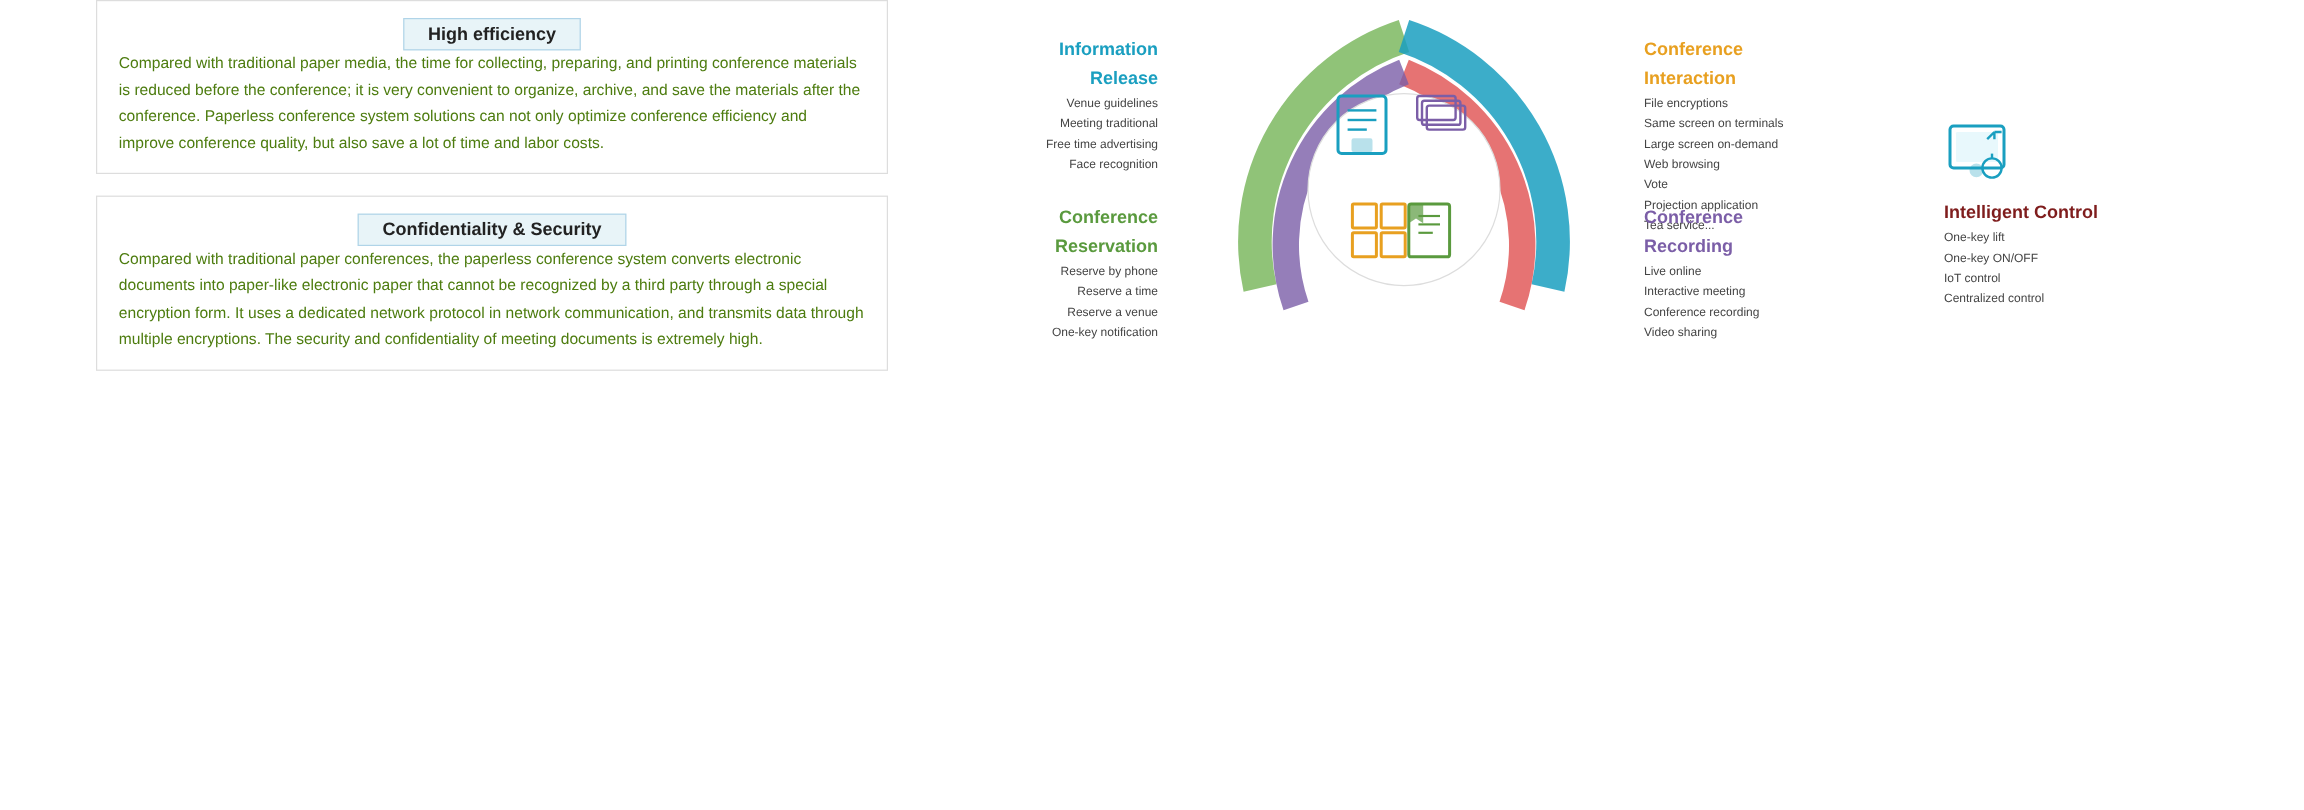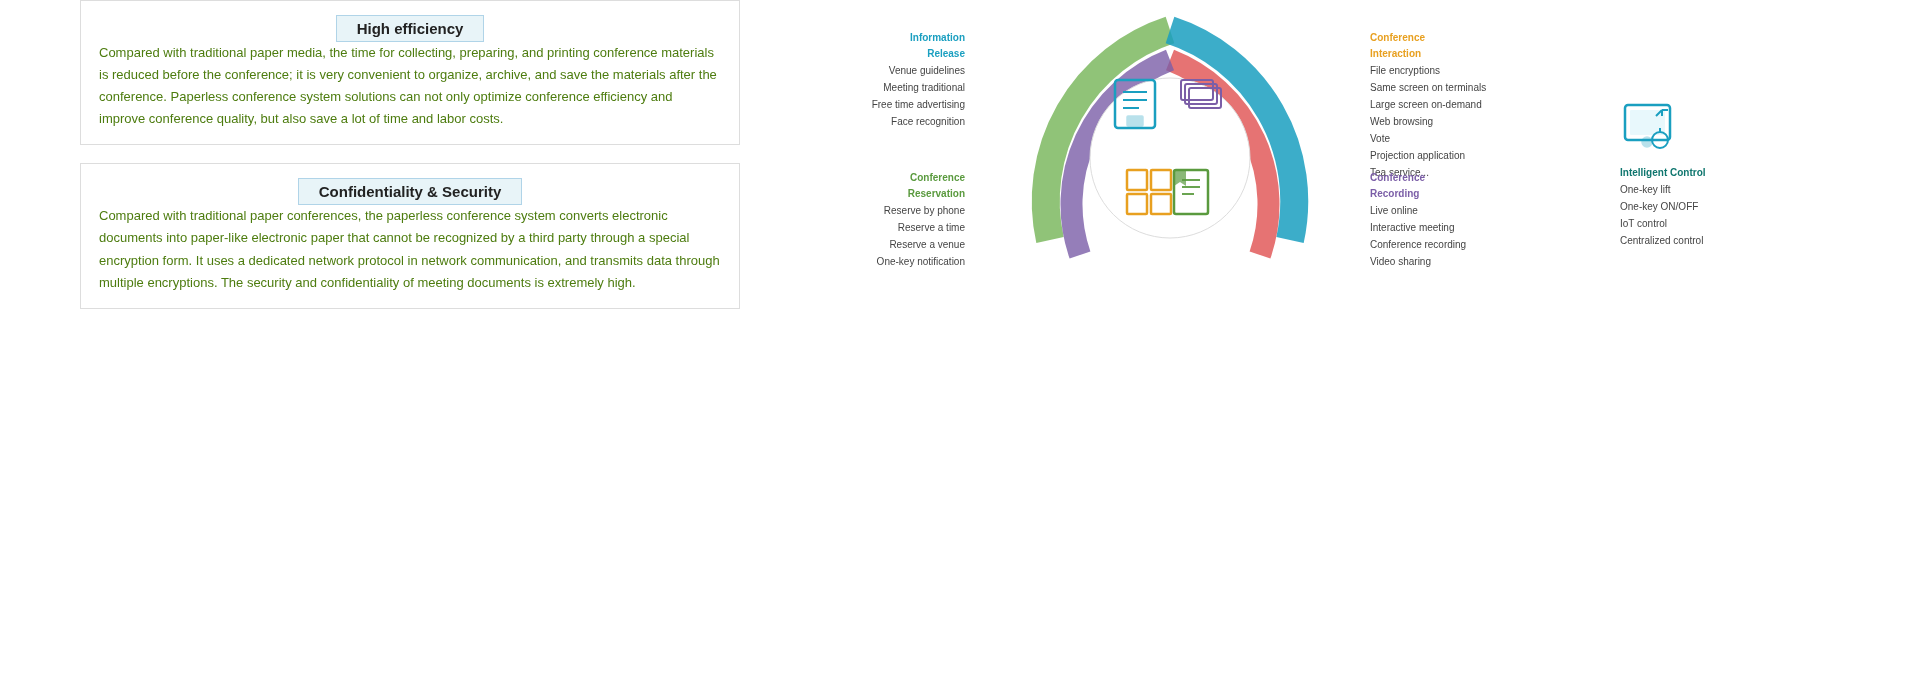--- a/index.html
+++ b/index.html
@@ -109,21 +109,21 @@
       text-align: left;
     }
 
     .d-item {
       font-size: 10px;
       color: #444;
       line-height: 1.7;
     }
 
     .d-label {
-      font-size: 10px;
+      font-size: 15px;
       font-weight: bold;
       line-height: 1.6;
     }
 
     .center-diagram {
       position: absolute;
       left: 160px;
       top: 0;
       width: 420px;
       height: 300px;
@@ -245,21 +245,21 @@
             <svg width="55" height="55" viewBox="0 0 55 55">
               <rect x="5" y="5" width="45" height="35" rx="3" fill="none" stroke="#1a9fc0" stroke-width="2.5"></rect>
               <rect x="10" y="10" width="35" height="25" rx="1" fill="#e8f8fc"></rect>
               <circle cx="40" cy="40" r="8" fill="none" stroke="#1a9fc0" stroke-width="2"></circle>
               <line x1="40" y1="32" x2="40" y2="28" stroke="#1a9fc0" stroke-width="2"></line>
               <circle cx="27" cy="42" r="5" fill="#1a9fc0" opacity="0.3" stroke="#1a9fc0" stroke-width="1.5"></circle>
 
               <path d="M 36,16 L 42,10 M 42,10 L 42,16 M 42,10 L 48,10" stroke="#1a9fc0" stroke-width="2" fill="none"></path>
             </svg>
           </div>
-          <div class="d-label" style="color:#0f766e;">Intelligent Control</div>
+          <div class="d-label" style="color:#7f1d1d;">Intelligent Control</div>
           <div class="d-item">One-key lift</div>
           <div class="d-item">One-key ON/OFF</div>
           <div class="d-item">IoT control</div>
           <div class="d-item">Centralized control</div>
         </div>
 
       </div>
     </div>
 
   </div>

